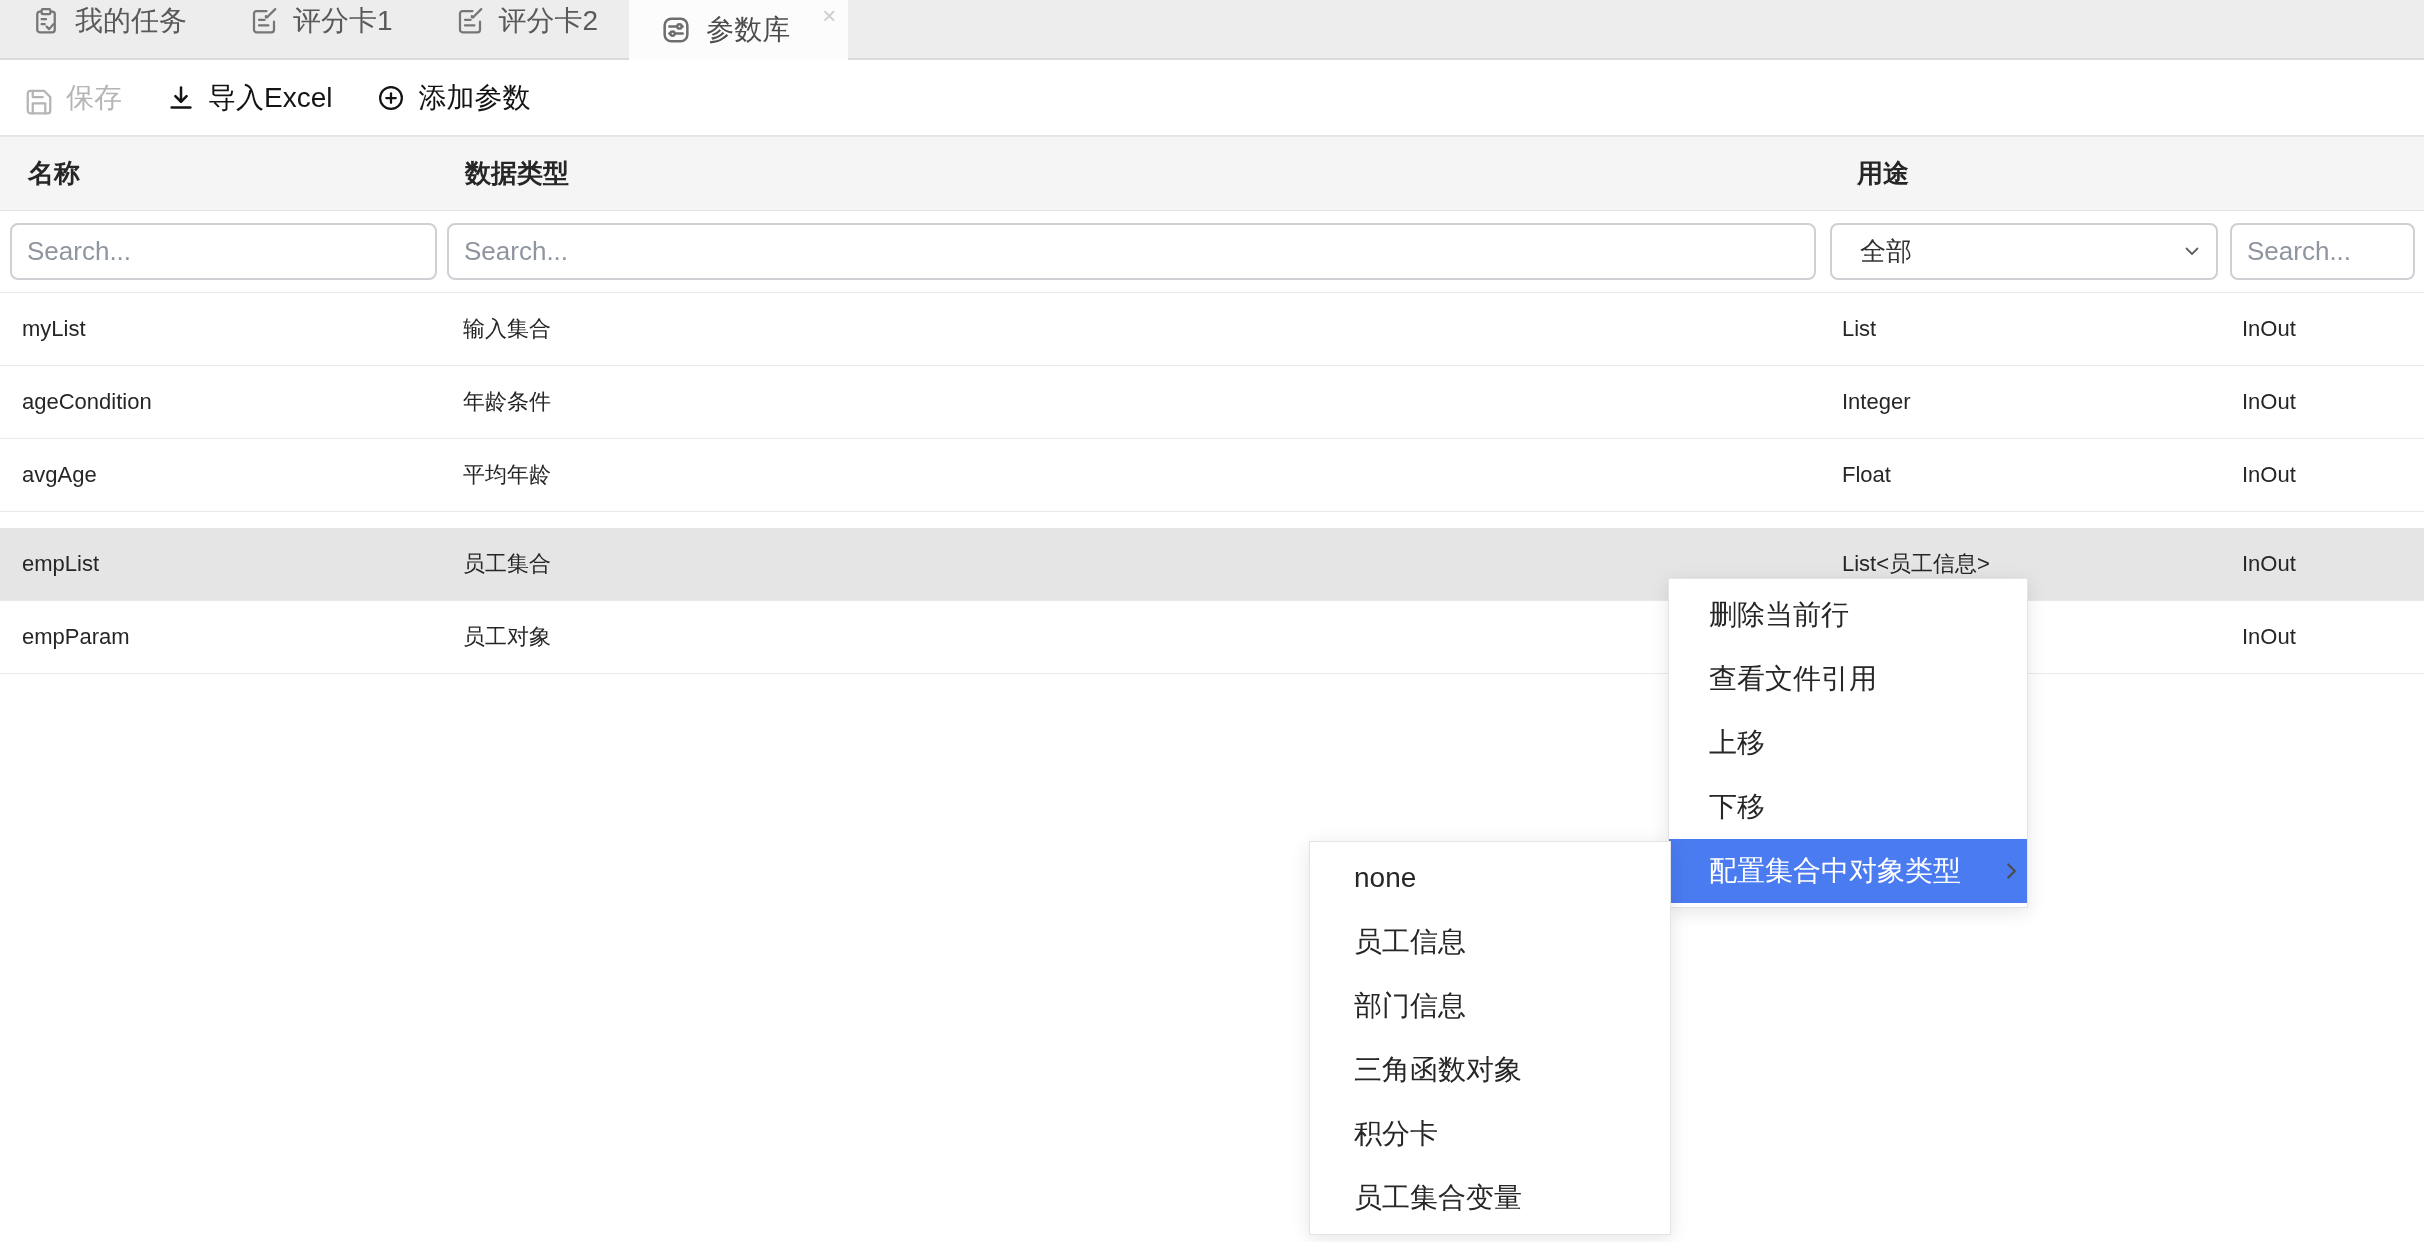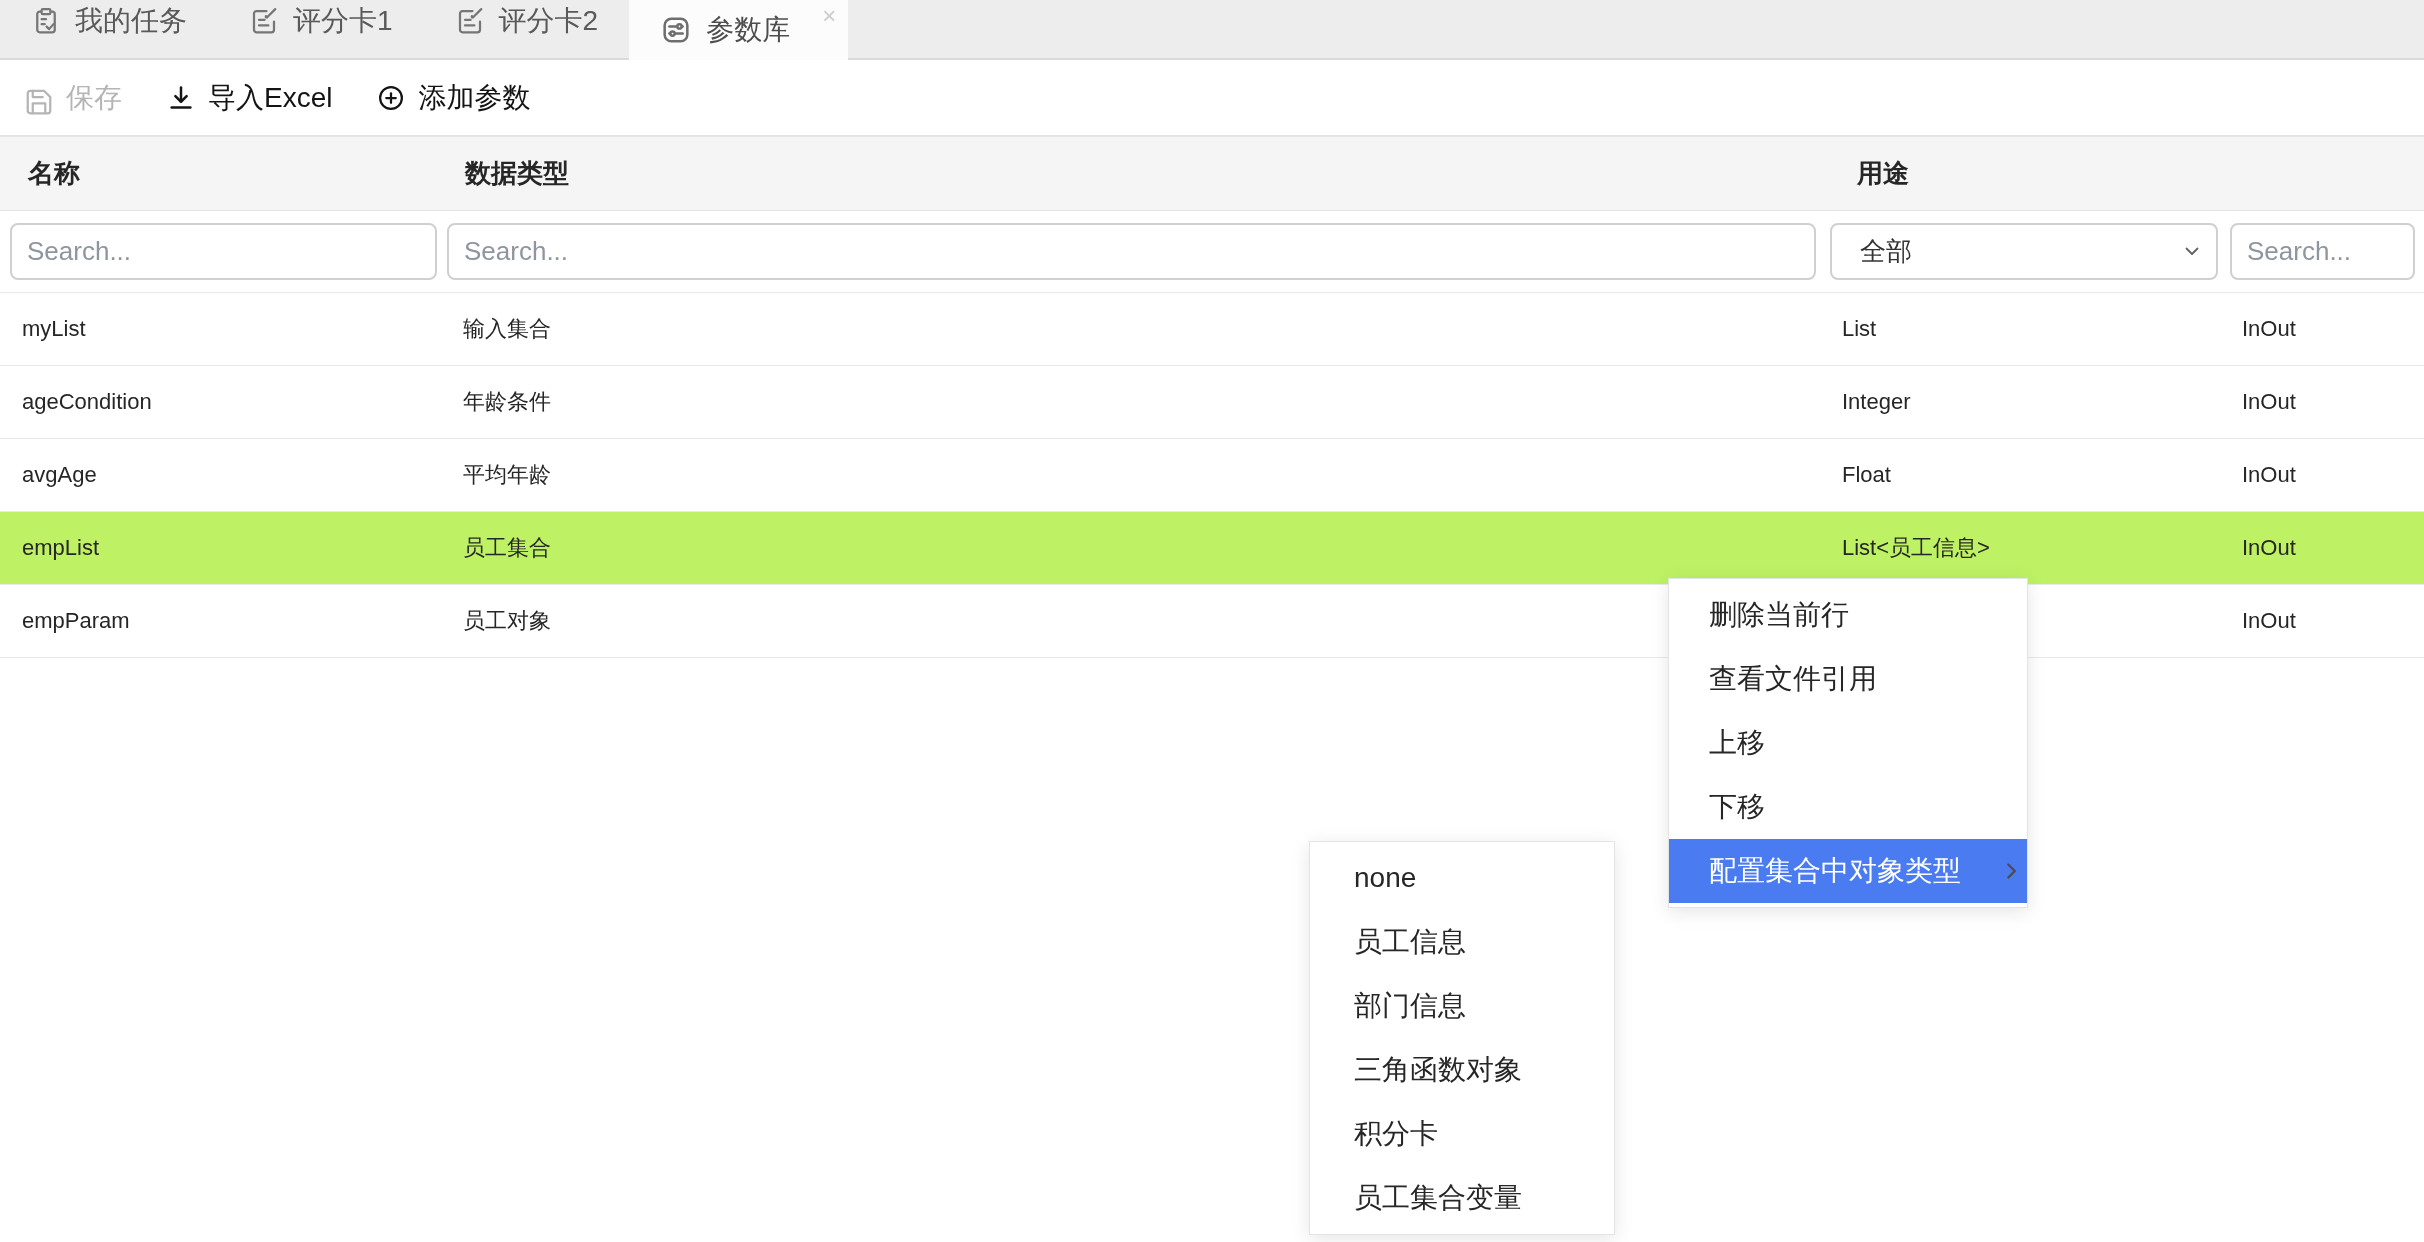--- a/index.html
+++ b/index.html
@@ -39,29 +39,29 @@
   .fc1 { margin:0 10px; width:427px; }
   .fc2 { width:calc(100% - 14px); }
   .selwrap { position:relative; width:388px; }
   .selbox { display:flex; align-items:center; height:57px; border:2px solid #cfcfd4;
             border-radius:8px; padding:0 28px; font-size:26px; color:#333; background:#fff; }
   .selchev { position:absolute; right:14px; top:16px; }
   .fc4 { margin-left:8px; width:185px; }
 
   .row { height:73px; background:#fff; border-bottom:1px solid #e9e9ec;
          font-size:22px; color:#262626; }
-  .row.hl { background:#bef264; }
+  .row.hl { background:#e5e5e5;margin-top:16px; }
   .row .c1 { padding-left:22px; } .row .c2 { padding-left:16px; }
   .row .c3 { padding-left:12px; } .row .c4 { padding-left:20px; }
 
   
   .menu { position:absolute; background:#fff; border:1px solid #e4e4e7;
           box-shadow:0 4px 18px rgba(0,0,0,0.10); padding:4px 0; }
   .ctx { left:1668px; top:578px; width:360px; z-index:5; }
-  .sub { left:1309px; top:841px; width:306px; z-index:6; }
+  .sub { left:1309px; top:841px; width:362px; z-index:6; }
   .mitem { height:64px; line-height:64px; padding-left:40px; font-size:28px;
            color:#262626; white-space:nowrap; }
   .sub .mitem { padding-left:44px; }
   .mitem.hl { display:flex; align-items:center; justify-content:space-between;
               background:#4a7bf0; color:#ffffff; padding-right:38px;gap:37px; }
 
   svg { display:block; }
 </style>
 </head>
 <body>

